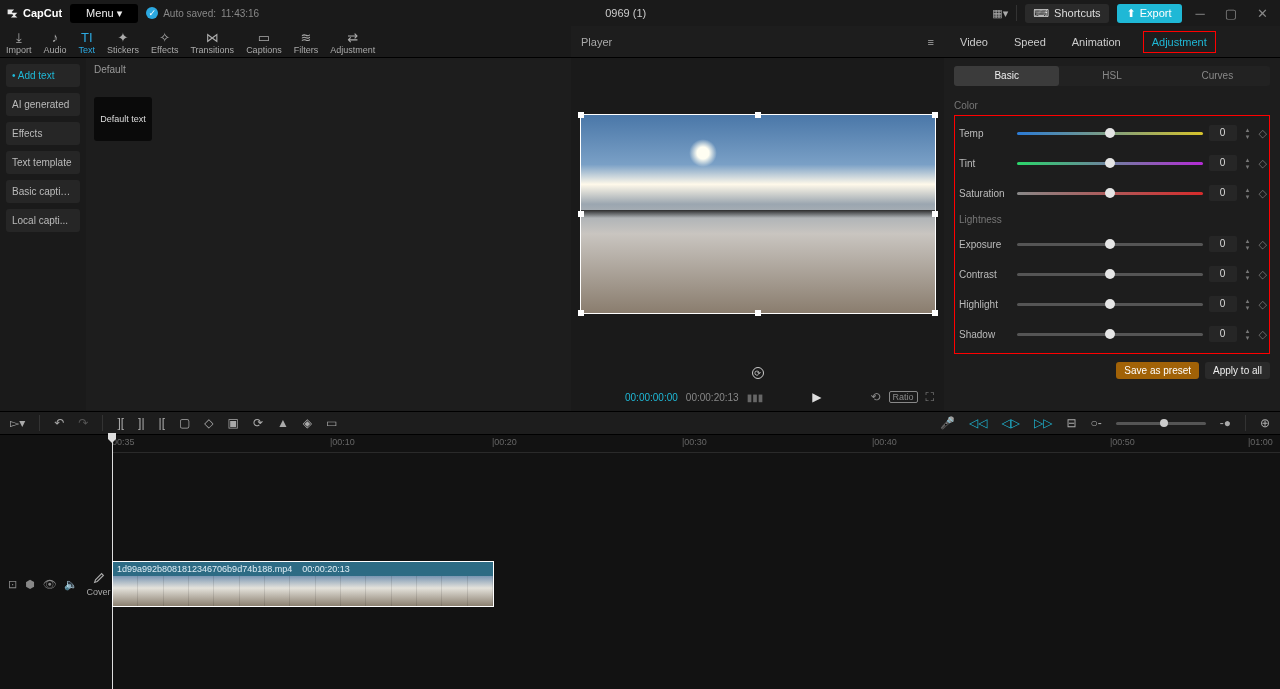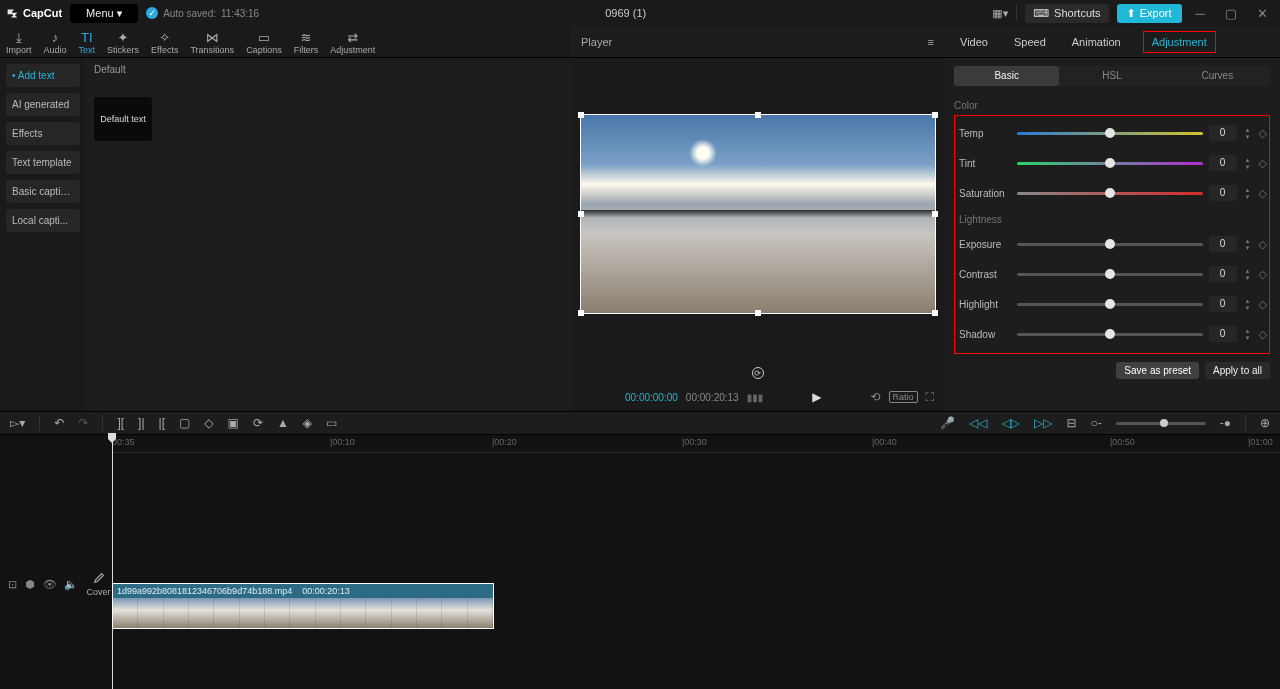--- a/index.html
+++ b/index.html
@@ -311,21 +311,21 @@
   text-align:center;
 }
 .kf { color:#777; font-size:11px; }
 .inspector-footer {
   display:flex;
   justify-content:flex-end;
   gap:6px;
   margin-top:4px;
 }
 .preset-btn {
-  background:#404040;
+  background:#a16207;
   color:#fff;
   border-radius:3px;
   padding:3px 8px;
   font-size:10px;
 }
 .apply-all {
   background:#2a2a2a;
   color:#eee;
   border-radius:3px;
   padding:3px 8px;
@@ -385,21 +385,21 @@
 .playhead::before {
   content:"";
   position:absolute;
   top:-2px; left:-4px;
   width:8px;height:10px;
   background:#ddd;
   clip-path:polygon(0 0,100% 0,100% 60%,50% 100%,0 60%);
 }
 .clip {
   position:absolute;
-  left:0; top:148px;
+  left:0; top:126px;
   width:382px; height:46px;
   border:1.5px solid #fff;
   background:#2d6b84;
   overflow:hidden;
 }
 .clip-label {
   position:absolute;
   top:2px; left:4px;
   font-size:9px;
   color:#e0eef5;

